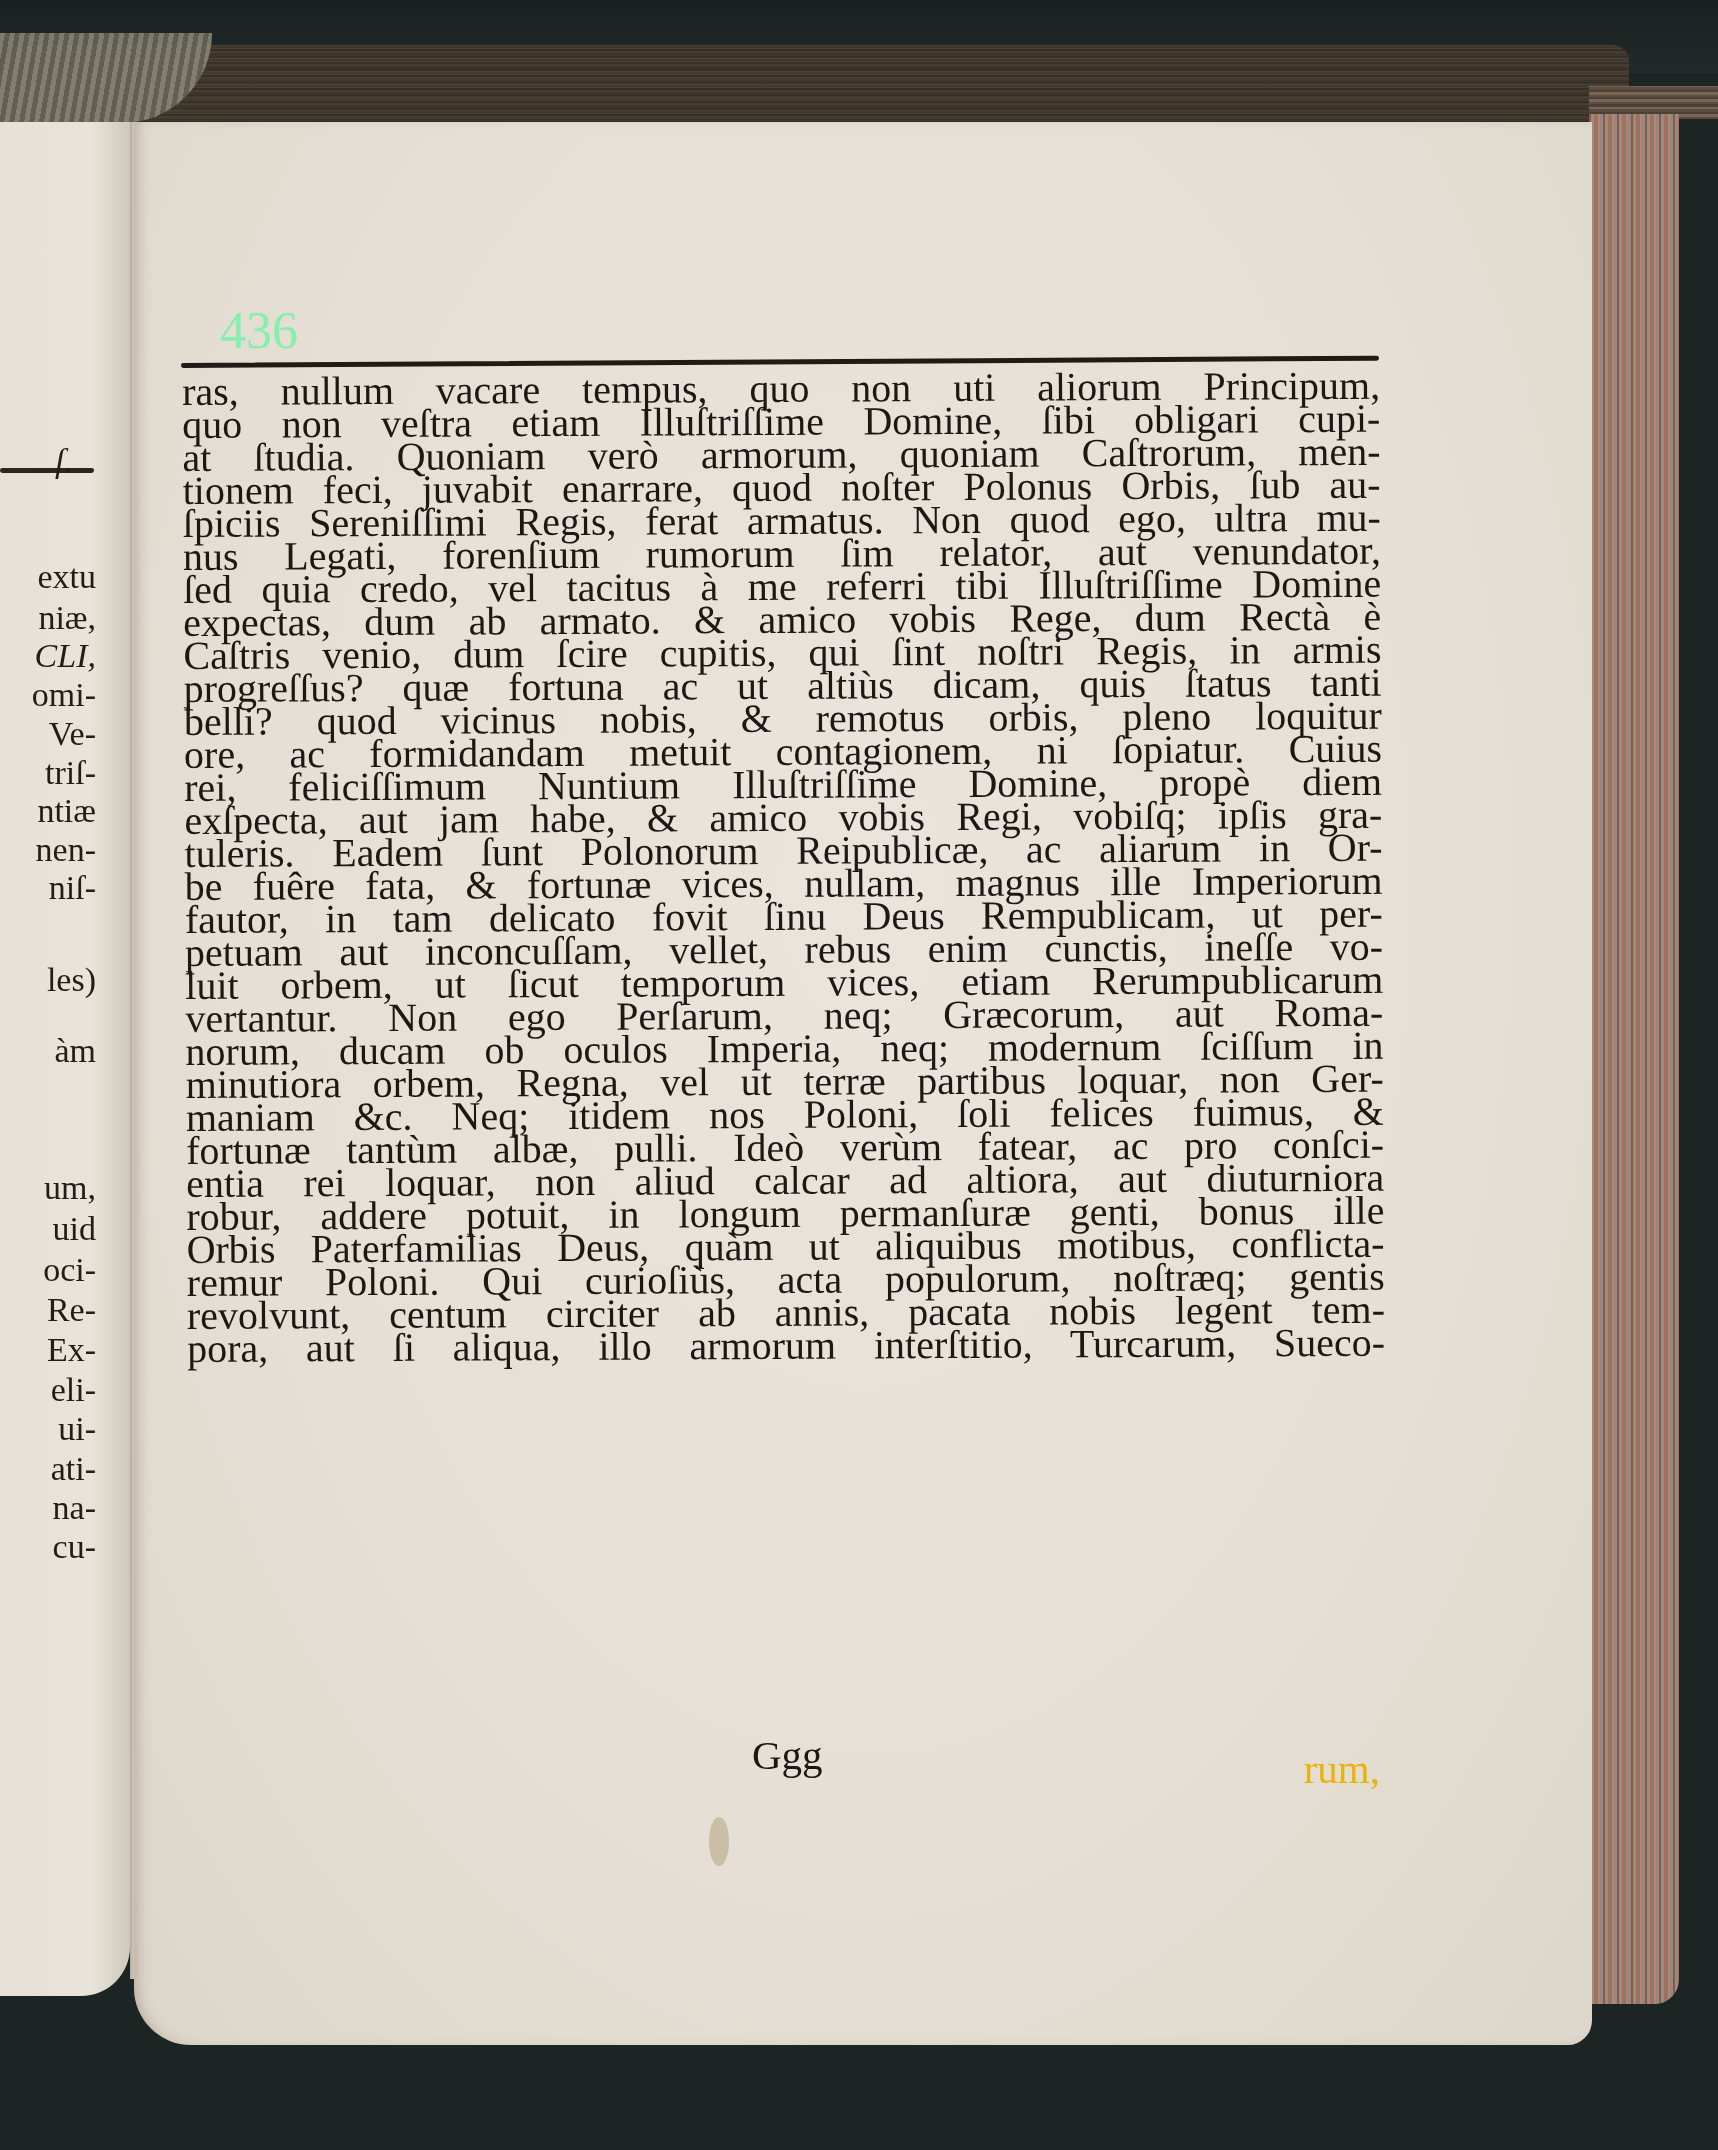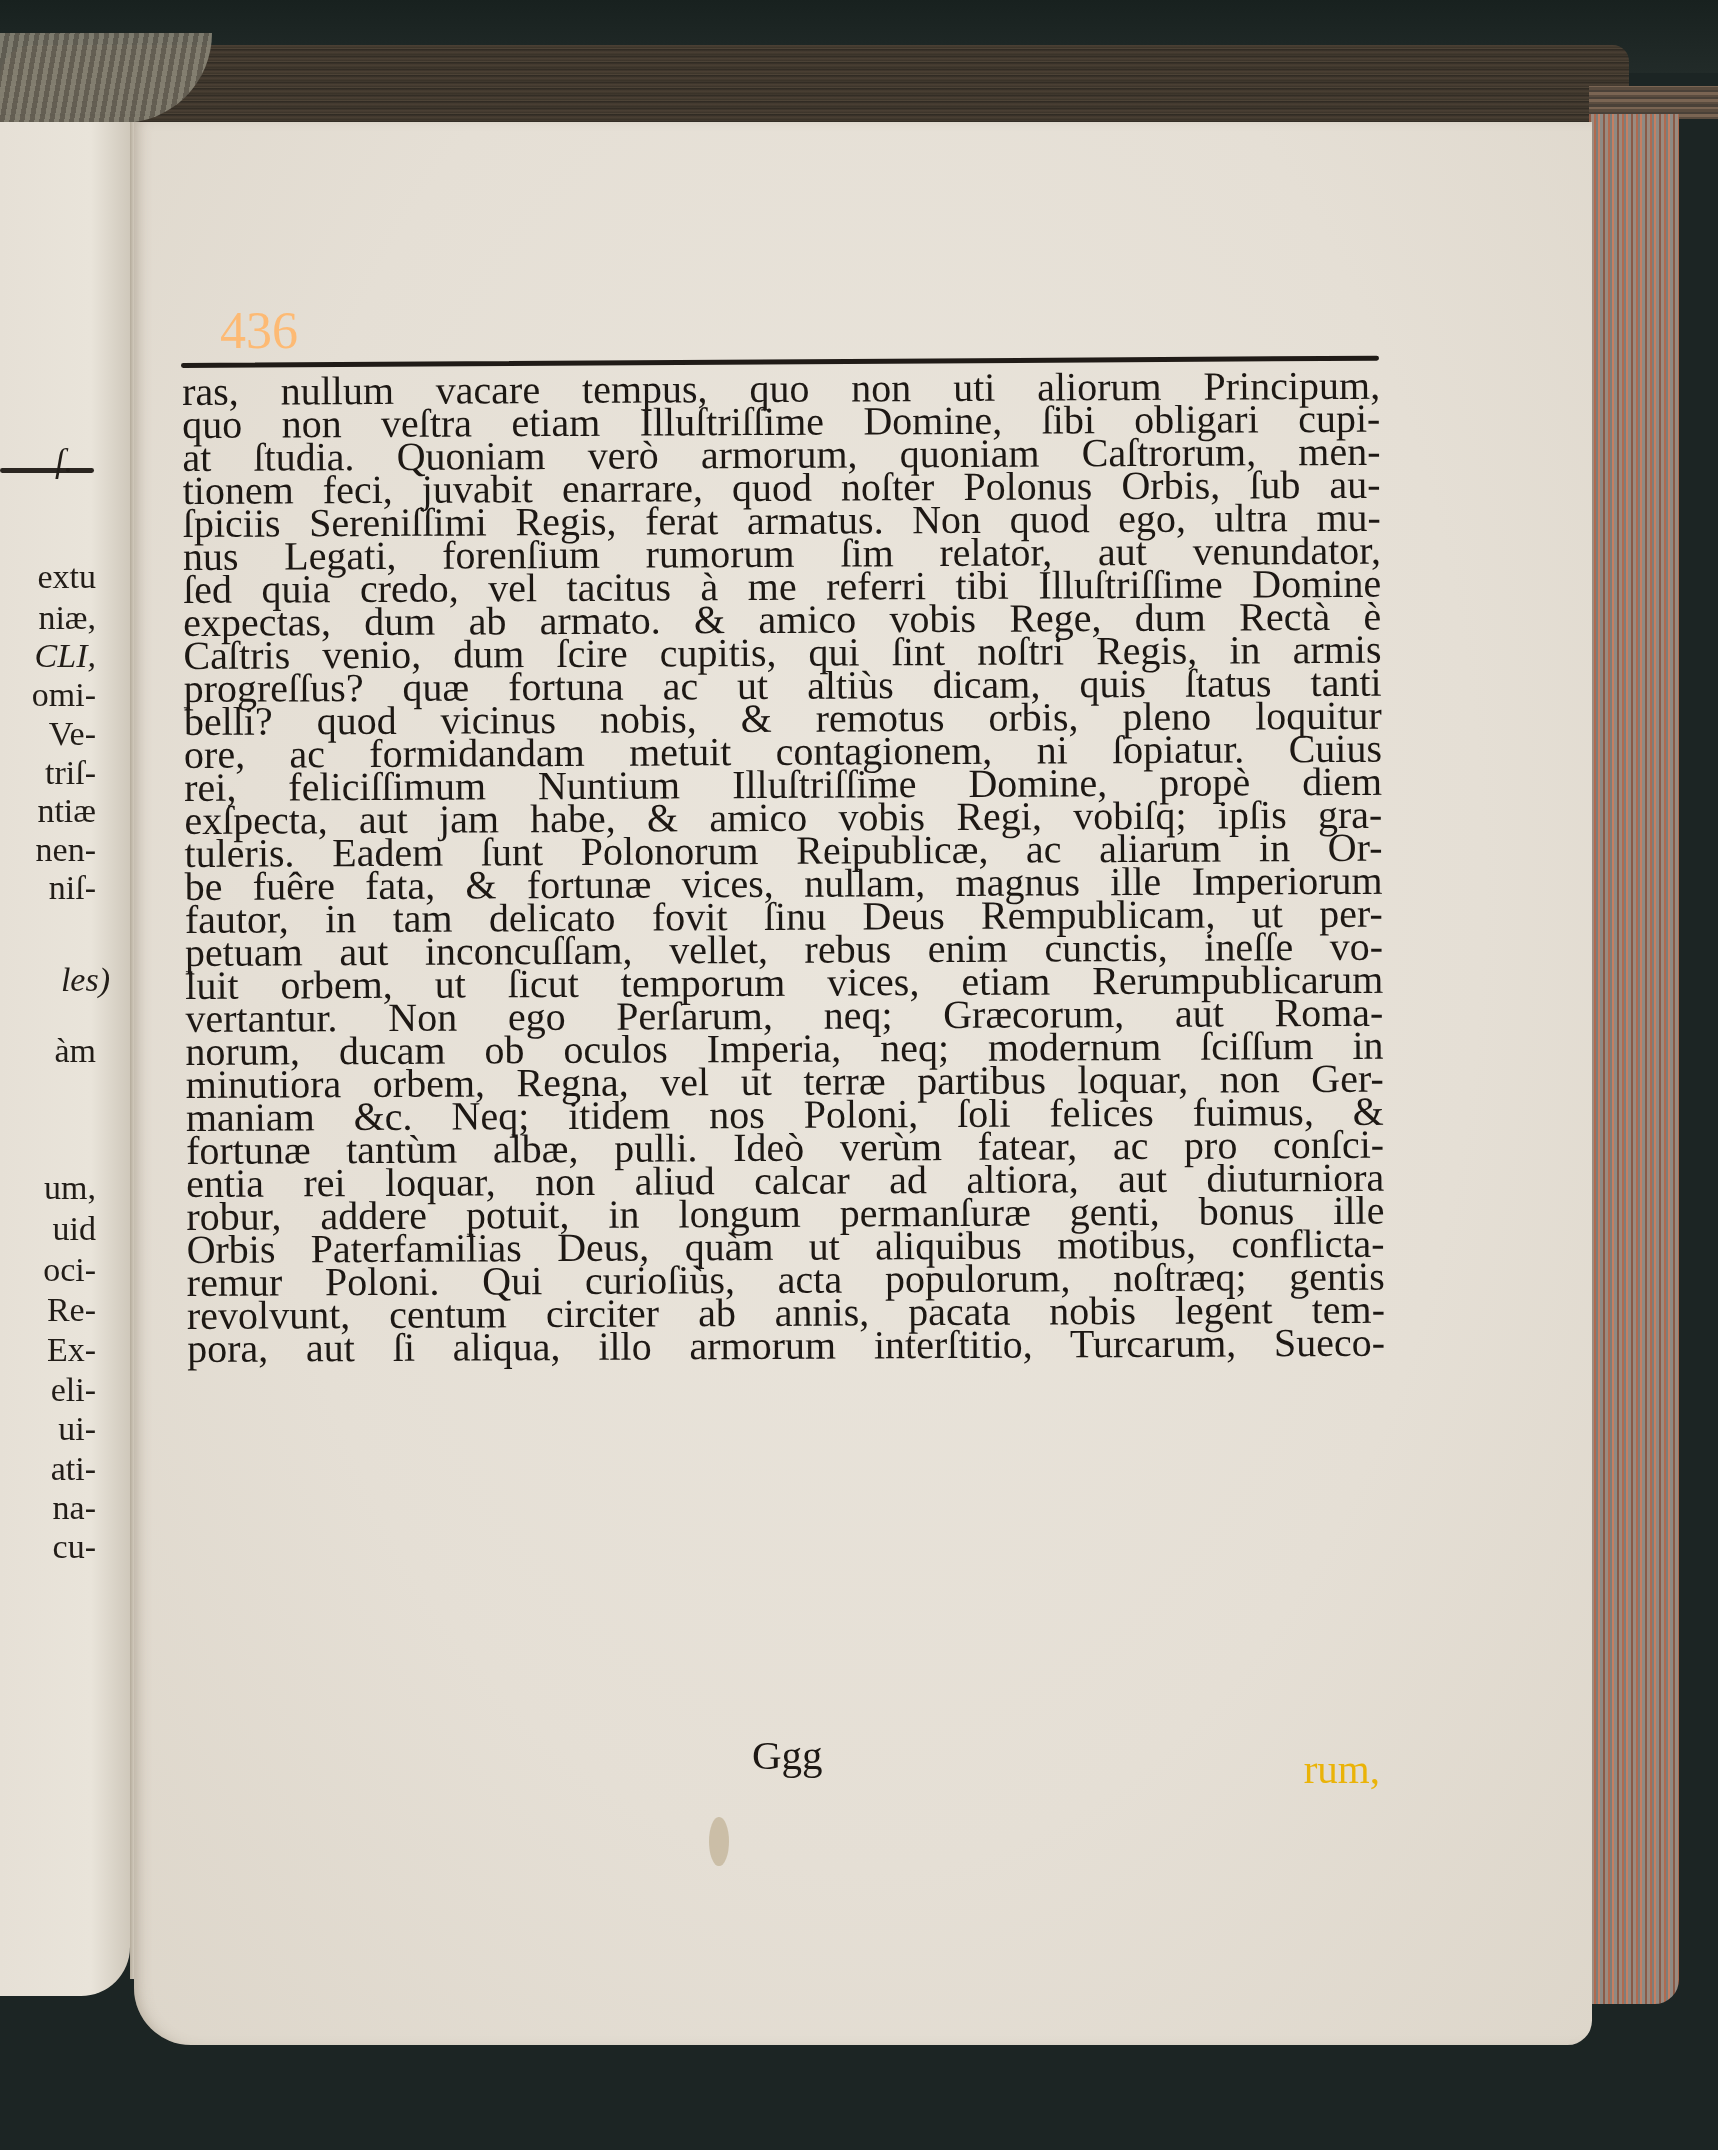--- a/index.html
+++ b/index.html
@@ -57,21 +57,21 @@
     background:repeating-linear-gradient(0deg,#5a4c3f 0 2.4px,#7a6553 2.4px 4.9px,#4a4138 4.9px 7.3px);
   }
   .running-head {
     position:absolute; left:220px; top:287px; width:1157px; height:73px;
     display:flex; align-items:flex-end; justify-content:space-between;
   }
   .head-title {
     font-style:italic; font-size:59px; color:#1e1915; letter-spacing:-0.8px;
     padding-left:0px;
   }
-  .page-number { font-size:52px; color:#fdba74; }
+  .page-number { font-size:52px; color:#86efac; }
   .head-rule {
     position:absolute; left:181px; top:363px; width:1198px; height:4.9px;
     background:#201b17; border-radius:2.4px;
     transform:rotate(-0.35deg); transform-origin:left center;
   }
   .body-text {
     position:absolute; left:182px; top:375px; width:1198px;
     font-size:40px; line-height:33px; color:#1d1814;
     transform:rotate(-0.3deg); transform-origin:left top;
   }
@@ -107,21 +107,21 @@
       <span class="left-frag" style="top: 322px; right: 57px; font-style: italic;">ſ.</span>
       <span class="left-frag" style="top: 438px; right: 34px;">extu</span>
       <span class="left-frag" style="top: 479px; right: 34px;">niæ,</span>
       <span class="left-frag" style="top: 517px; right: 34px; font-style: italic;">CLI,</span>
       <span class="left-frag" style="top: 556px; right: 34px;">omi-</span>
       <span class="left-frag" style="top: 595px; right: 34px;">Ve-</span>
       <span class="left-frag" style="top: 634px; right: 34px; margin-left: 26px;">triſ-</span>
       <span class="left-frag" style="top: 672px; right: 34px;">ntiæ</span>
       <span class="left-frag" style="top: 711px; right: 34px; text-align: right;">nen-</span>
       <span class="left-frag" style="top: 749px; right: 34px;">niſ-</span>
-      <span class="left-frag" style="top: 841px; right: 20px; font-style: italic;">les)</span>
+      <span class="left-frag" style="top: 841px; right: 34px; ">les)</span>
       <span class="left-frag" style="top: 912px; right: 34px;">àm</span>
       <span class="left-frag" style="top: 1049px; right: 34px;">um,</span>
       <span class="left-frag" style="top: 1090px; right: 34px;">uid</span>
       <span class="left-frag" style="top: 1131px; right: 34px;">oci-</span>
       <span class="left-frag" style="top: 1171px; right: 34px;">Re-</span>
       <span class="left-frag" style="top: 1211px; right: 34px;">Ex-</span>
       <span class="left-frag" style="top: 1251px; right: 34px;">eli-</span>
       <span class="left-frag" style="top: 1290px; right: 34px;">ui-</span>
       <span class="left-frag" style="top: 1330px; right: 34px;">ati-</span>
       <span class="left-frag" style="top: 1369px; right: 34px;">na-</span>

